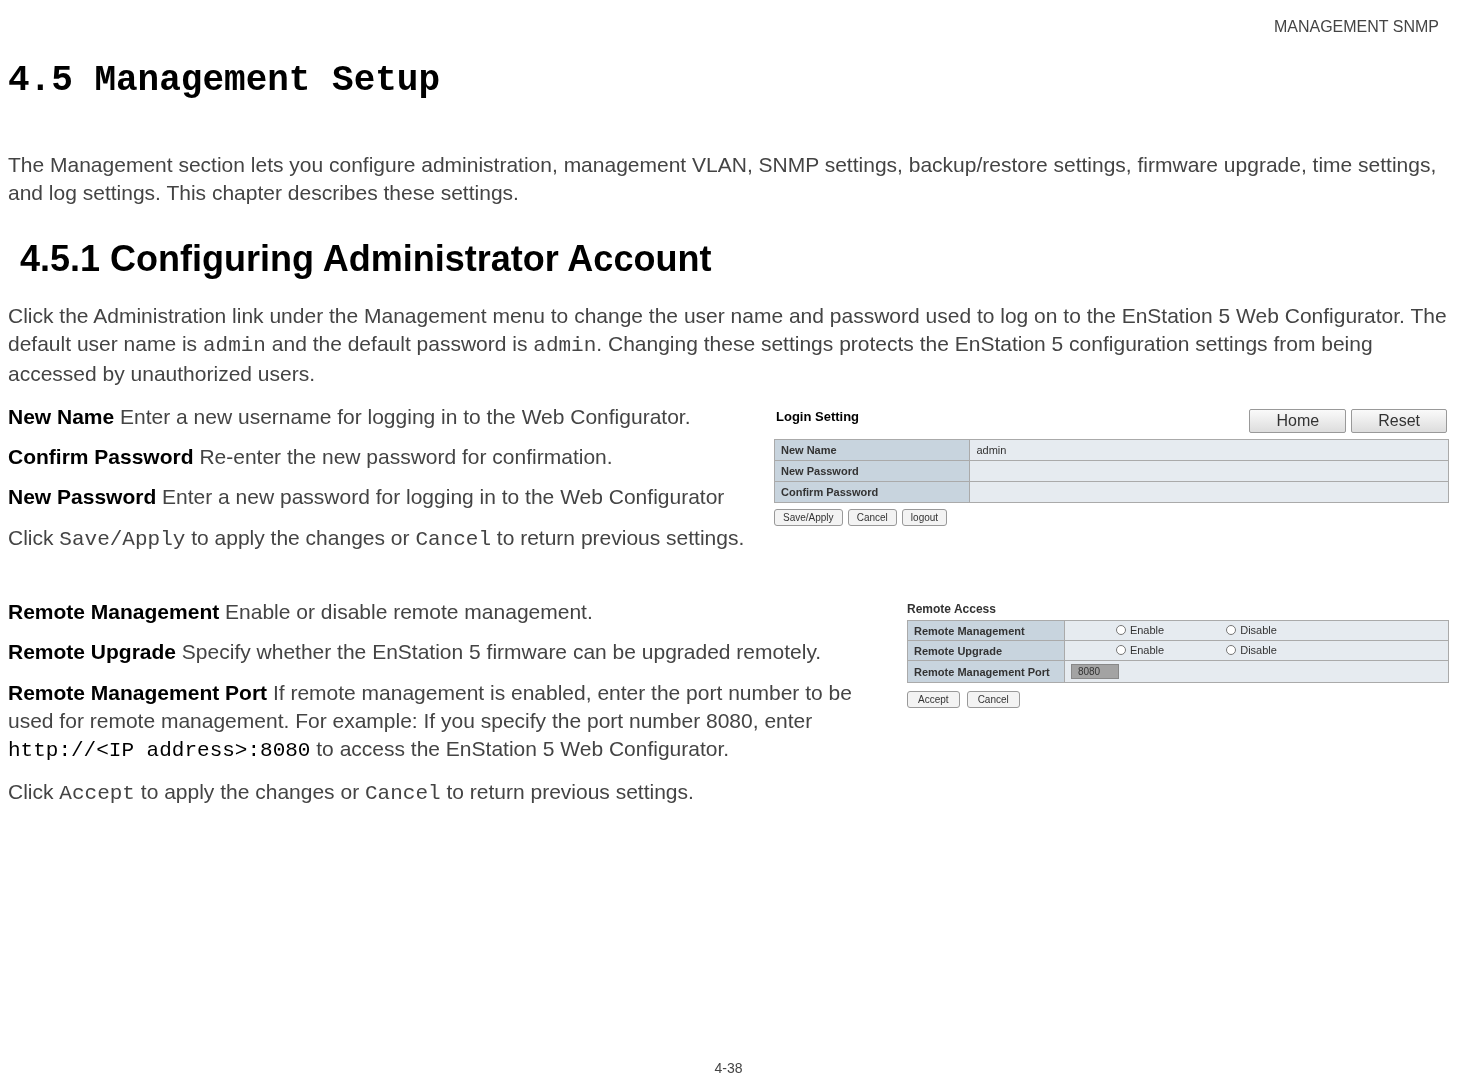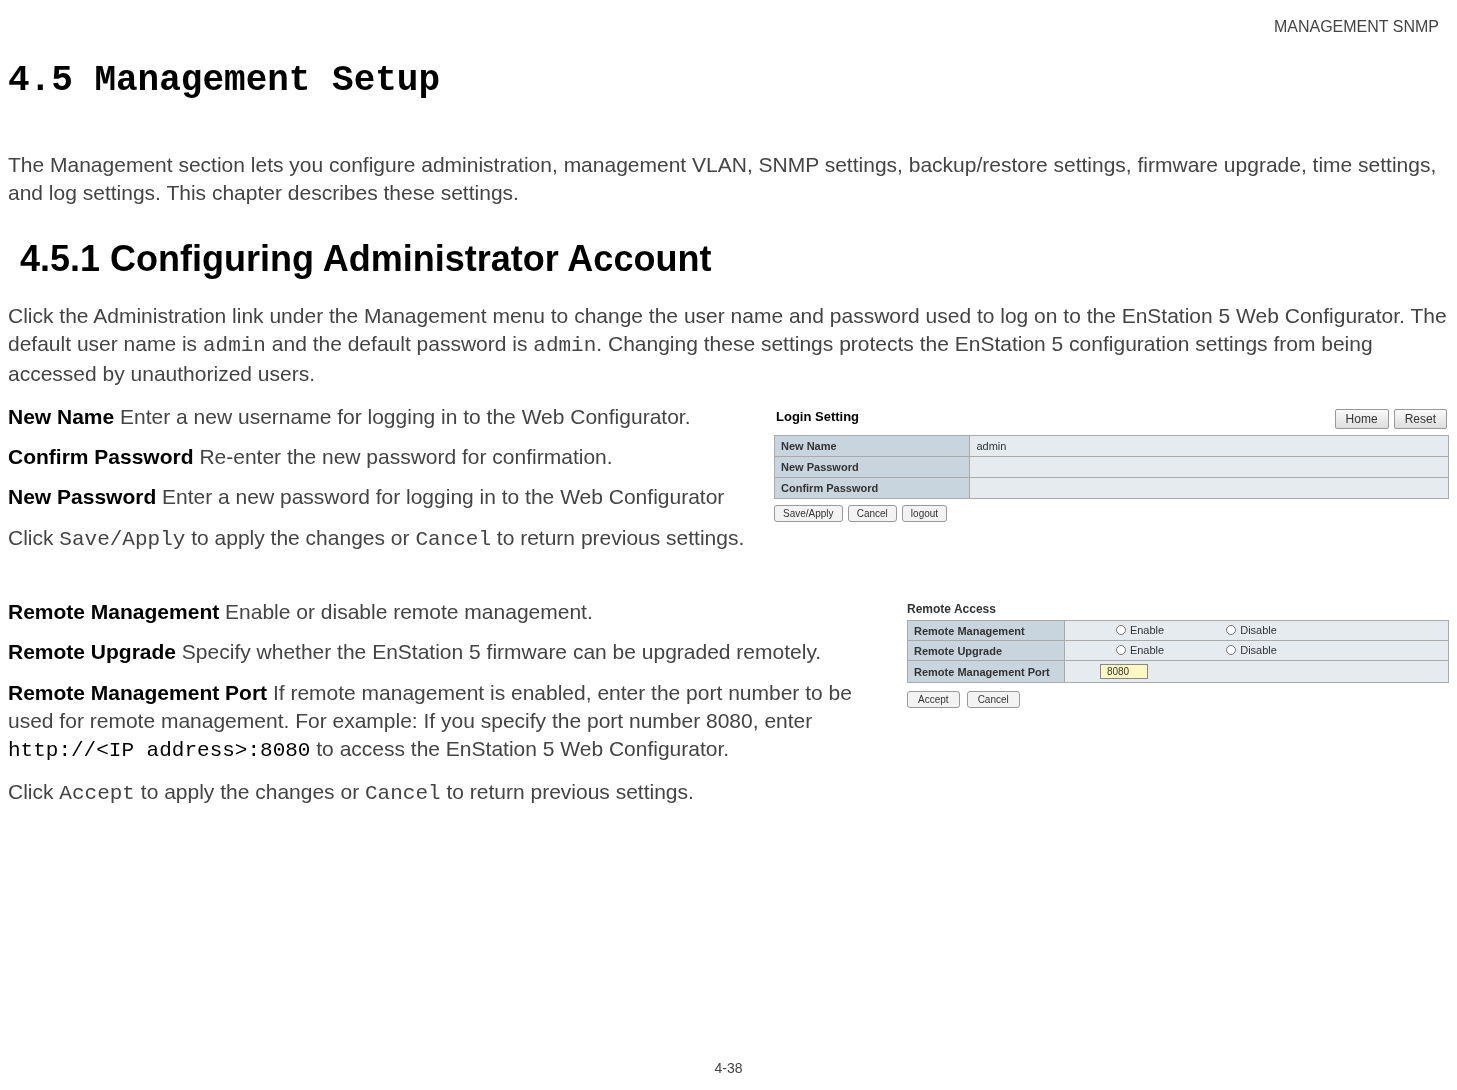--- a/index.html
+++ b/index.html
@@ -68,22 +68,22 @@
     justify-content: space-between;
     align-items: flex-start;
     padding: 6px 2px;
   }
   .fig1 .title-row .title { font-weight: 700; font-size: 13px; color: #000; }
   .fig1 .btn-top {
     display: inline-block;
     background: linear-gradient(#fafafa,#ddd);
     border: 1px solid #999;
     border-radius: 2px;
-    font-size: 12px;
-    padding: 2px 10px;
+    font-size: 16px;
+    padding: 2px 26px;
     color: #333;
     margin-left: 2px;
   }
   .fig1 table { width: 100%; border-collapse: collapse; }
   .fig1 td {
     border: 1px solid #aaa;
     padding: 4px 6px;
     font-size: 11px;
   }
   .fig1 td.k {
@@ -135,26 +135,25 @@
     display: inline-block;
     width: 10px; height: 10px;
     border: 1px solid #777;
     border-radius: 50%;
     margin-right: 4px;
     background: #fff;
   }
   .fig2 .portbox {
     display: inline-block;
     border: 1px solid #888;
-    background: #fef9c3;
+    background: #a3a3a3;
     padding: 1px 6px;
     font-size: 10px;
     min-width: 48px;
     color: #333;
-    margin-left: 29px;
   }
   .fig2 .btn-row { padding: 8px 0 4px 0; }
   .fig2 .btn-bot {
     display: inline-block;
     background: #f3f3f3;
     border: 1px solid #999;
     border-radius: 3px;
     font-size: 10px;
     padding: 2px 10px;
     color: #333;

